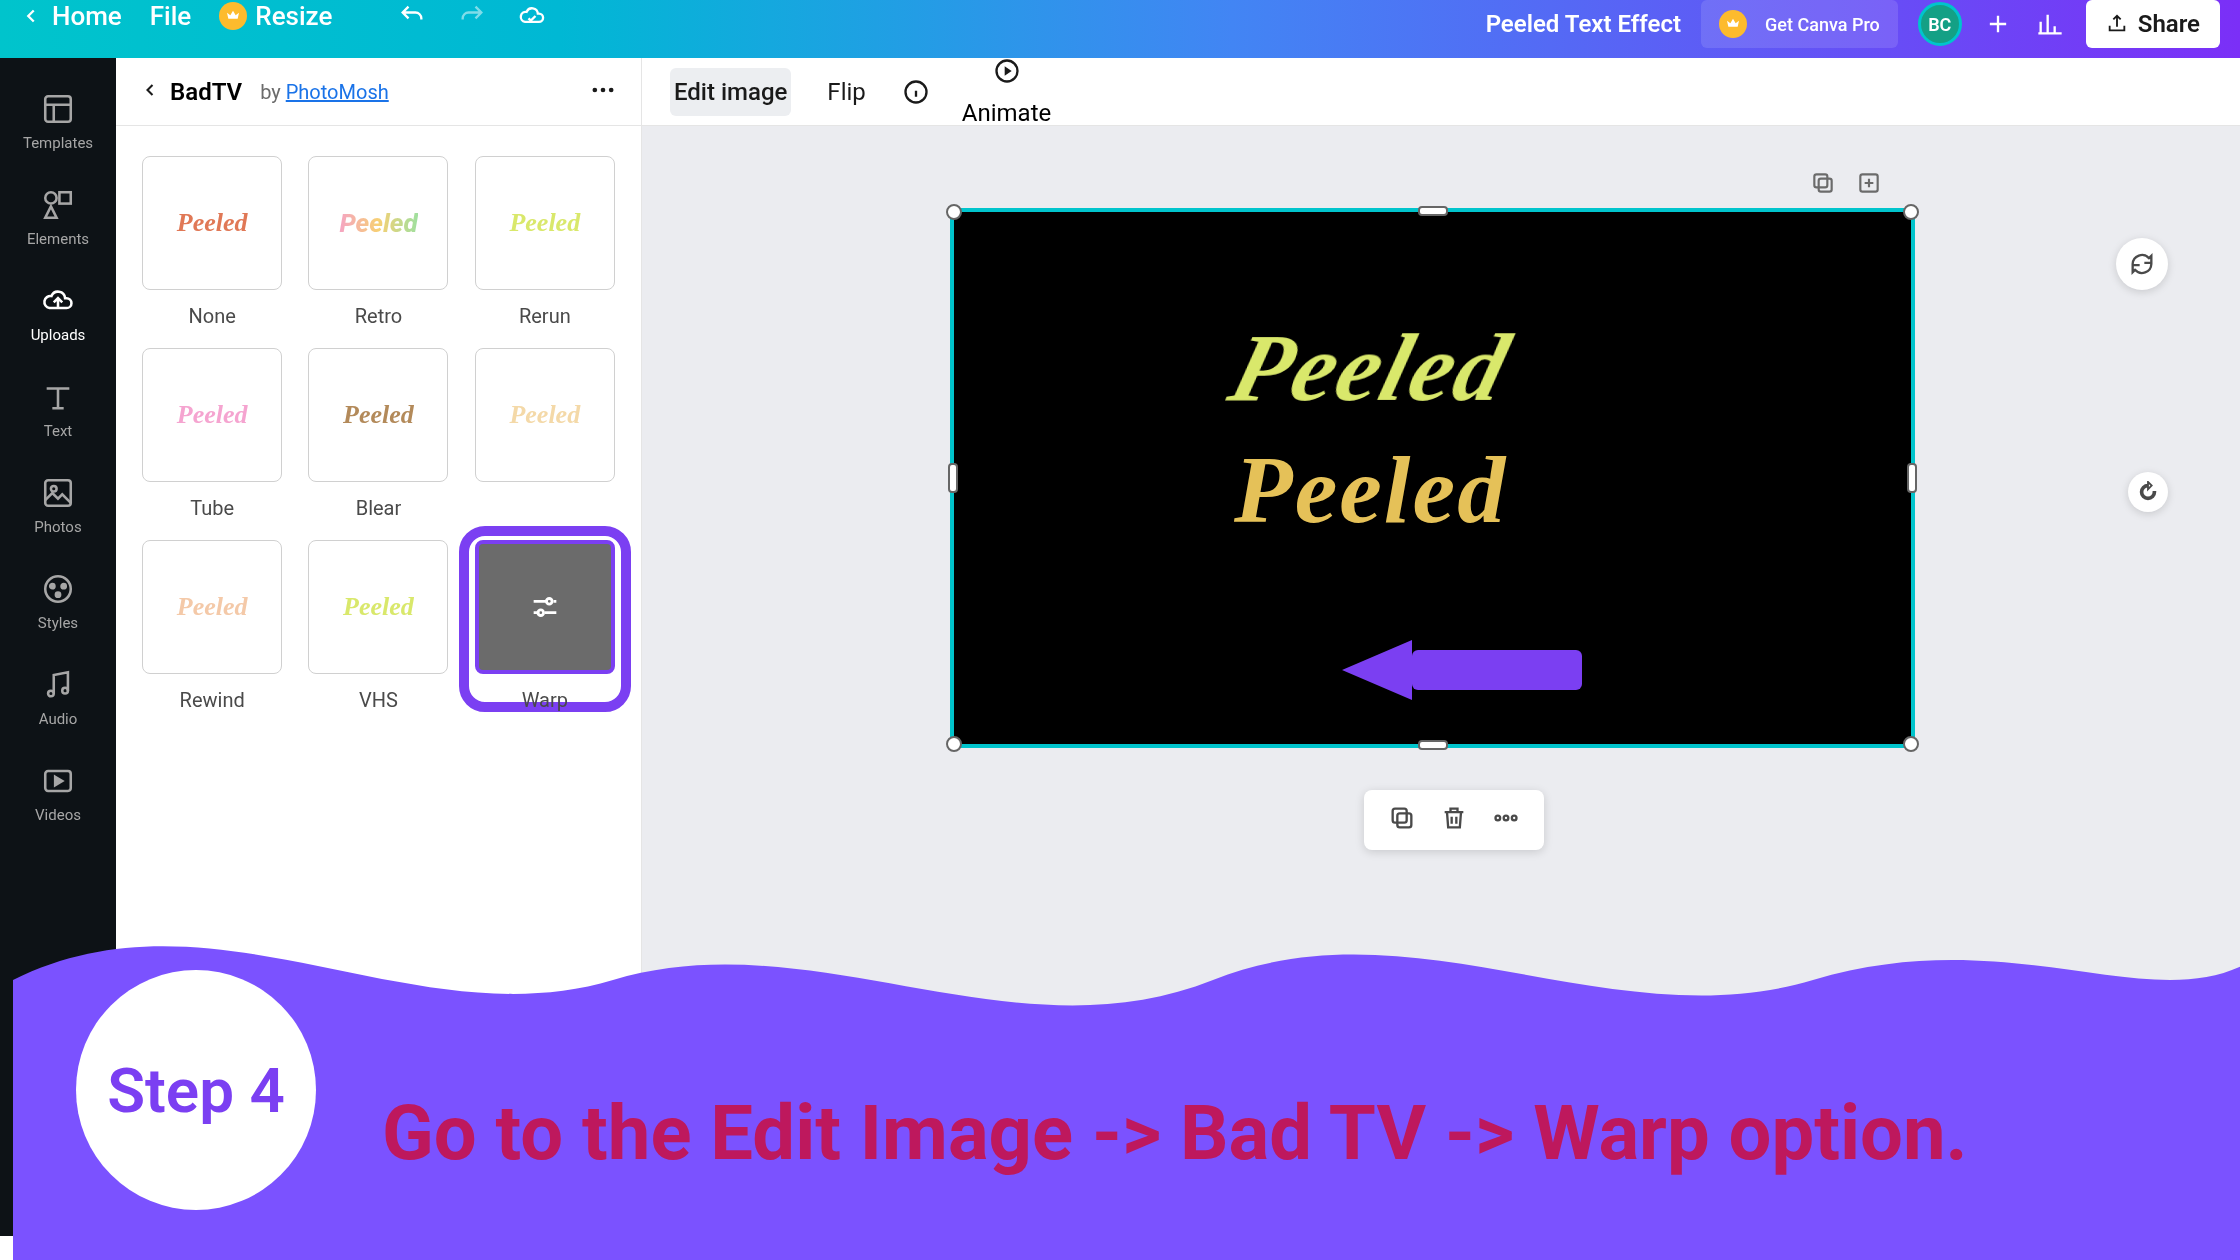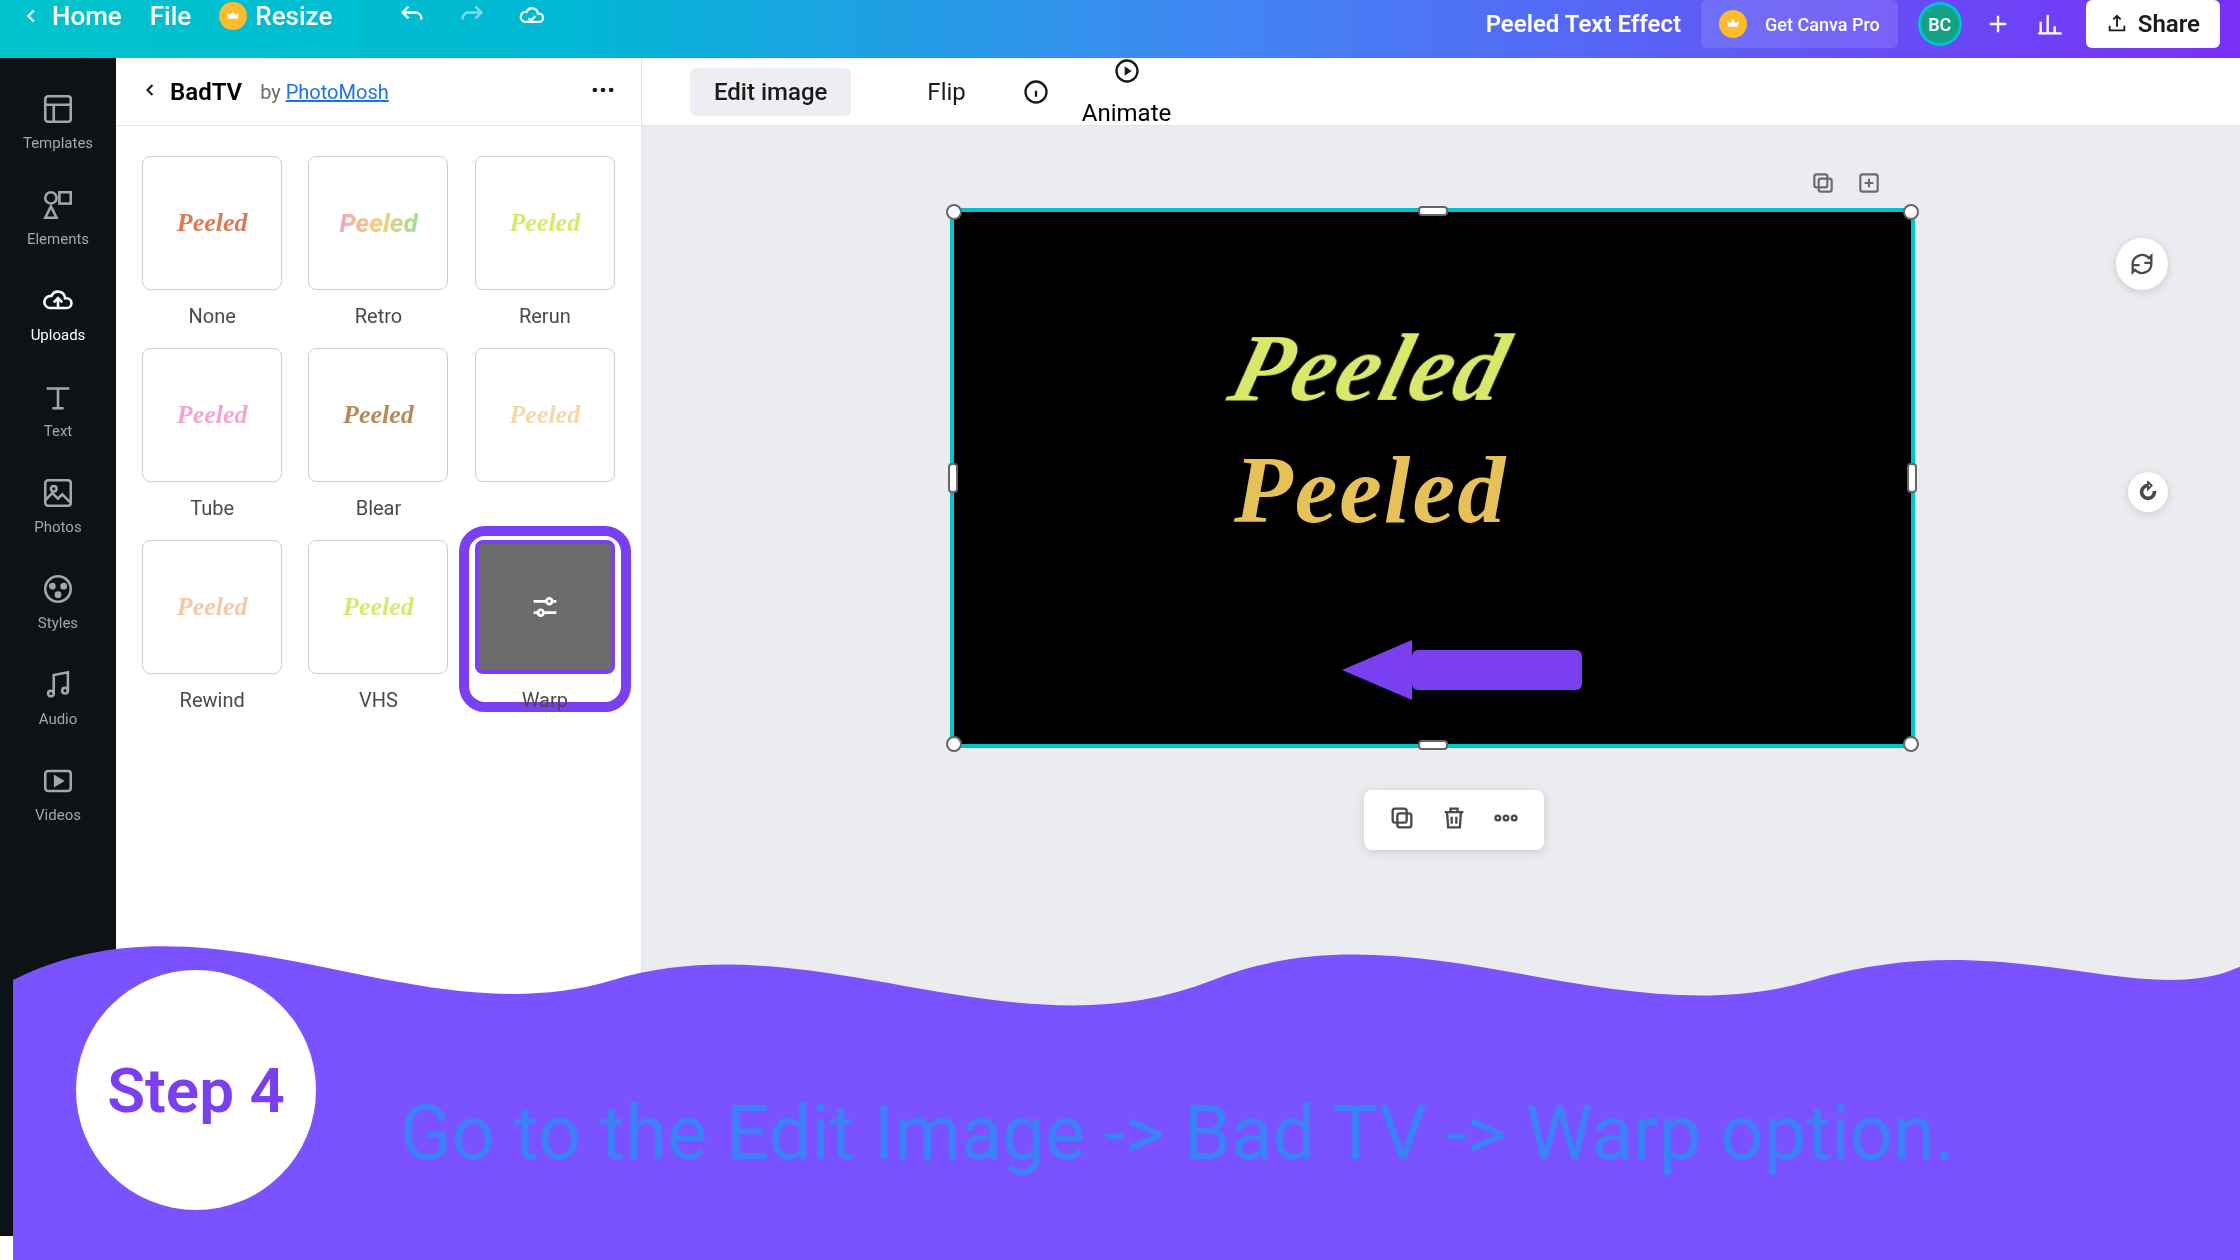--- a/index.html
+++ b/index.html
@@ -62,21 +62,21 @@
 .warp-outer { position: absolute; top: -14px; left: -14px; right: -14px; bottom: 0px; border: 10px solid #7b3ff2; border-radius: 26px; background: #fff; }
 .warp-thumb { position: relative; width: 140px; height: 134px; border: 4px solid #7b3ff2; border-radius: 8px; background: #6b6b6b; display: flex; align-items: center; justify-content: center; }
 .warp-thumb svg { width: 34px; height: 34px; stroke: #fff; stroke-width: 2; fill: none; }
 
 
 .apply-btn { margin: 0 24px 24px; background: linear-gradient(90deg,#8b3dff,#a259ff); color: #fff; text-align: center; padding: 18px 0; border-radius: 8px; font-size: 24px; font-weight: 600; }
 
 
 .canvas-area { flex: 1; background: #ebecf0; position: relative; }
 .context-toolbar { height: 68px; background: #fff; border-bottom: 1px solid #e5e5e5; display: flex; align-items: center; padding: 0 28px; gap: 32px; }
-.ctx-btn { font-size: 24px; color: #1a1a1a; padding: 10px 24px; border-radius: 6px; margin-left: 20px; }
+.ctx-btn { font-size: 24px; color: #1a1a1a; padding: 10px 4px; border-radius: 6px; }
 .ctx-btn.active { background: #eceef1; font-weight: 500; }
 .ctx-icon { display: flex; align-items: center; }
 .ctx-icon svg { width: 28px; height: 28px; fill: none; stroke: #1a1a1a; stroke-width: 2; }
 .ctx-animate { display: flex; align-items: center; gap: 14px; font-size: 24px; flex-direction: column; }
 .ctx-right { margin-left: auto; display: flex; align-items: center; gap: 28px; }
 
 
 .canvas-wrap { position: absolute; left: 308px; top: 150px; }
 .canvas-frame { width: 965px; height: 540px; background: #000; border: 4px solid #00c4cc; position: relative; }
 .sel-handle { width: 16px; height: 16px; background: #fff; border: 2px solid #666; border-radius: 50%; position: absolute; }
@@ -96,21 +96,21 @@
 .action-bar { position: absolute; top: 732px; left: 722px; background: #fff; border-radius: 8px; box-shadow: 0 2px 10px rgba(0,0,0,0.15); display: flex; align-items: center; gap: 24px; padding: 14px 24px; }
 .action-bar svg { width: 28px; height: 28px; stroke: #4a4a4a; fill: none; stroke-width: 2; }
 
 
 .annot-arrow { position: absolute; top: 542px; left: 680px; }
 
 
 .banner { position: absolute; bottom: 0; left: 0; right: 0; height: 400px; pointer-events: none; padding-left: 13px; }
 .wave { position: absolute; bottom: 0; width: 100%; height: 400px; }
 .step-circle { position: absolute; bottom: 50px; left: 76px; width: 240px; height: 240px; background: #fff; border-radius: 50%; display: flex; align-items: center; justify-content: center; font-size: 62px; font-weight: 600; color: #7b3ff2; }
-.banner-text { position: absolute; bottom: 82px; left: 400px; font-size: 76px; font-weight: 400; color: #3b82f6; }
+.banner-text { position: absolute; bottom: 82px; left: 382px; font-size: 76px; font-weight: 700; color: #be185d; }
 </style>
 </head>
 <body>
 
 <div class="menubar">
   <div class="menubar-left">
     <div class="home-btn">
       <svg viewBox="0 0 24 24">
           <path d="M15 18l-6-6 6-6" stroke="#fff" stroke-width="2.5" fill="none"></path>
         </svg>

